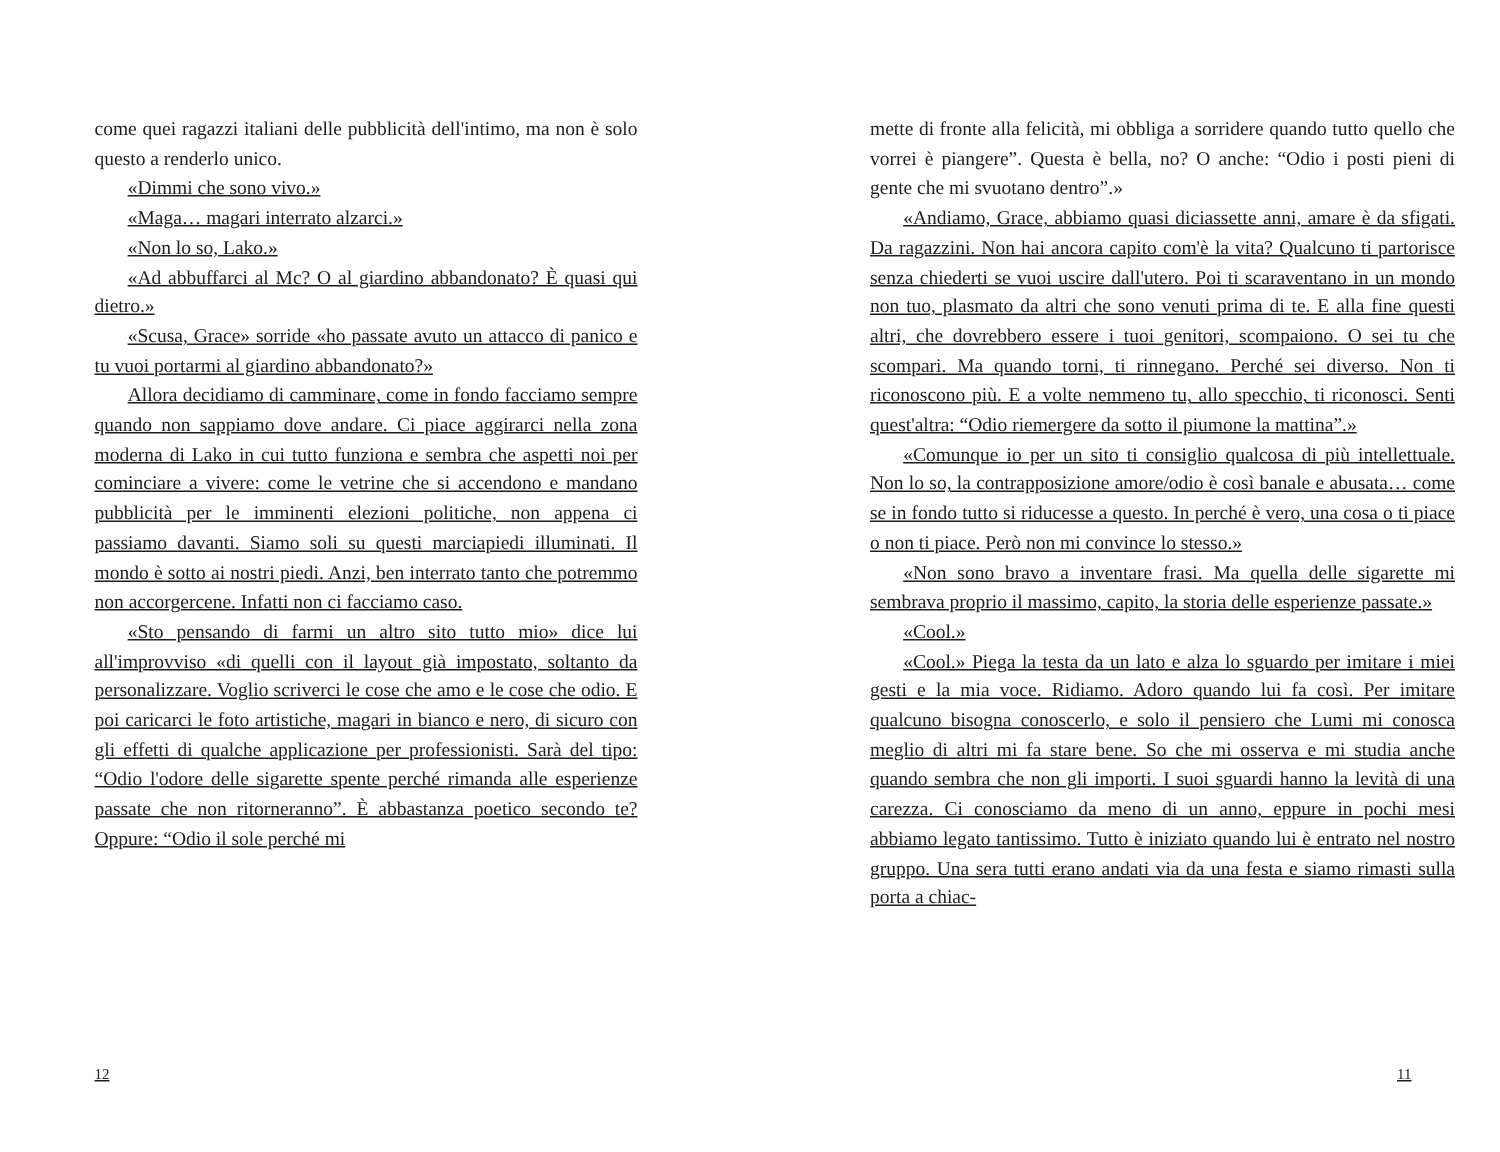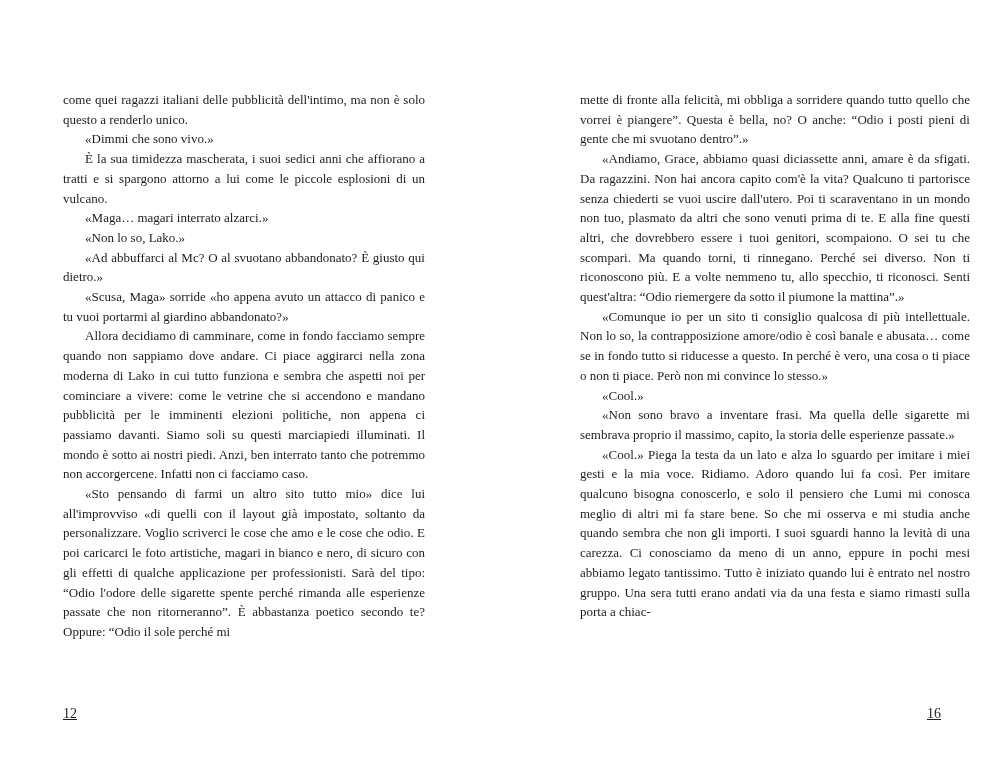--- a/index.html
+++ b/index.html
@@ -27,65 +27,64 @@
     height: 768px;
   }
   .page-left  { padding: 76px 75px 0 63px; }
   .page-right { padding: 76px 30px 0 80px; }
   .page-body {
     font-size: 13px;
     line-height: 19.7px;
     text-align: justify;
     text-justify: inter-word;
     hyphens: auto;
-    margin-top: 14px;
     -webkit-hyphens: auto;
   }
   .page-body p {
     margin: 0;
     padding: 0;
   }
   .page-body p.indent {
     text-indent: 1.7em;
+    text-decoration: underline;
   }
   .folio {
     position: absolute;
     bottom: 46px;
-    font-size: 14px;
+    font-size: 10px;
     color: #1d1d1b;
     text-decoration: underline;
   }
   .folio-left  { left: 63px; }
   .folio-right { right: 59px; }
 </style>
 </head>
 <body>
 
 <div class="spread">
 
   <section class="page page-left">
     <div class="page-body">
         <p class="">come quei ragazzi italiani delle pubblicità dell'intimo, ma non è solo questo a renderlo unico.</p>
         <p class="indent">«Dimmi che sono vivo.»</p>
-        <p class="indent">È la sua timidezza mascherata, i suoi sedici anni che affiorano a tratti e si spargono attorno a lui come le piccole esplosioni di un vulcano.</p>
         <p class="indent">«Maga… magari interrato alzarci.»</p>
         <p class="indent">«Non lo so, Lako.»</p>
-        <p class="indent">«Ad abbuffarci al Mc? O al svuotano abbandonato? È giusto qui dietro.»</p>
-        <p class="indent">«Scusa, Maga» sorride «ho appena avuto un attacco di panico e tu vuoi portarmi al giardino abbandonato?»</p>
+        <p class="indent">«Ad abbuffarci al Mc? O al giardino abbandonato? È quasi qui dietro.»</p>
+        <p class="indent">«Scusa, Grace» sorride «ho passate avuto un attacco di panico e tu vuoi portarmi al giardino abbandonato?»</p>
         <p class="indent">Allora decidiamo di camminare, come in fondo facciamo sempre quando non sappiamo dove andare. Ci piace aggirarci nella zona moderna di Lako in cui tutto funziona e sembra che aspetti noi per cominciare a vivere: come le vetrine che si accendono e mandano pubblicità per le imminenti elezioni politiche, non appena ci passiamo davanti. Siamo soli su questi marciapiedi illuminati. Il mondo è sotto ai nostri piedi. Anzi, ben interrato tanto che potremmo non accorgercene. Infatti non ci facciamo caso.</p>
         <p class="indent">«Sto pensando di farmi un altro sito tutto mio» dice lui all'improvviso «di quelli con il layout già impostato, soltanto da personalizzare. Voglio scriverci le cose che amo e le cose che odio. E poi caricarci le foto artistiche, magari in bianco e nero, di sicuro con gli effetti di qualche applicazione per professionisti. Sarà del tipo: “Odio l'odore delle sigarette spente perché rimanda alle esperienze passate che non ritorneranno”. È abbastanza poetico secondo te? Oppure: “Odio il sole perché mi</p>
       </div>
     <div class="folio folio-left">12</div>
   </section>
 
   <section class="page page-right">
     <div class="page-body">
         <p class="">mette di fronte alla felicità, mi obbliga a sorridere quando tutto quello che vorrei è piangere”. Questa è bella, no? O anche: “Odio i posti pieni di gente che mi svuotano dentro”.»</p>
         <p class="indent">«Andiamo, Grace, abbiamo quasi diciassette anni, amare è da sfigati. Da ragazzini. Non hai ancora capito com'è la vita? Qualcuno ti partorisce senza chiederti se vuoi uscire dall'utero. Poi ti scaraventano in un mondo non tuo, plasmato da altri che sono venuti prima di te. E alla fine questi altri, che dovrebbero essere i tuoi genitori, scompaiono. O sei tu che scompari. Ma quando torni, ti rinnegano. Perché sei diverso. Non ti riconoscono più. E a volte nemmeno tu, allo specchio, ti riconosci. Senti quest'altra: “Odio riemergere da sotto il piumone la mattina”.»</p>
         <p class="indent">«Comunque io per un sito ti consiglio qualcosa di più intellettuale. Non lo so, la contrapposizione amore/odio è così banale e abusata… come se in fondo tutto si riducesse a questo. In perché è vero, una cosa o ti piace o non ti piace. Però non mi convince lo stesso.»</p>
+        <p class="indent">«Non sono bravo a inventare frasi. Ma quella delle sigarette mi sembrava proprio il massimo, capito, la storia delle esperienze passate.»</p>
         <p class="indent">«Cool.»</p>
-        <p class="indent">«Non sono bravo a inventare frasi. Ma quella delle sigarette mi sembrava proprio il massimo, capito, la storia delle esperienze passate.»</p>
         <p class="indent">«Cool.» Piega la testa da un lato e alza lo sguardo per imitare i miei gesti e la mia voce. Ridiamo. Adoro quando lui fa così. Per imitare qualcuno bisogna conoscerlo, e solo il pensiero che Lumi mi conosca meglio di altri mi fa stare bene. So che mi osserva e mi studia anche quando sembra che non gli importi. I suoi sguardi hanno la levità di una carezza. Ci conosciamo da meno di un anno, eppure in pochi mesi abbiamo legato tantissimo. Tutto è iniziato quando lui è entrato nel nostro gruppo. Una sera tutti erano andati via da una festa e siamo rimasti sulla porta a chiac-</p>
       </div>
-    <div class="folio folio-right">16</div>
+    <div class="folio folio-right">11</div>
   </section>
 
 </div>
 
 </body></html>

